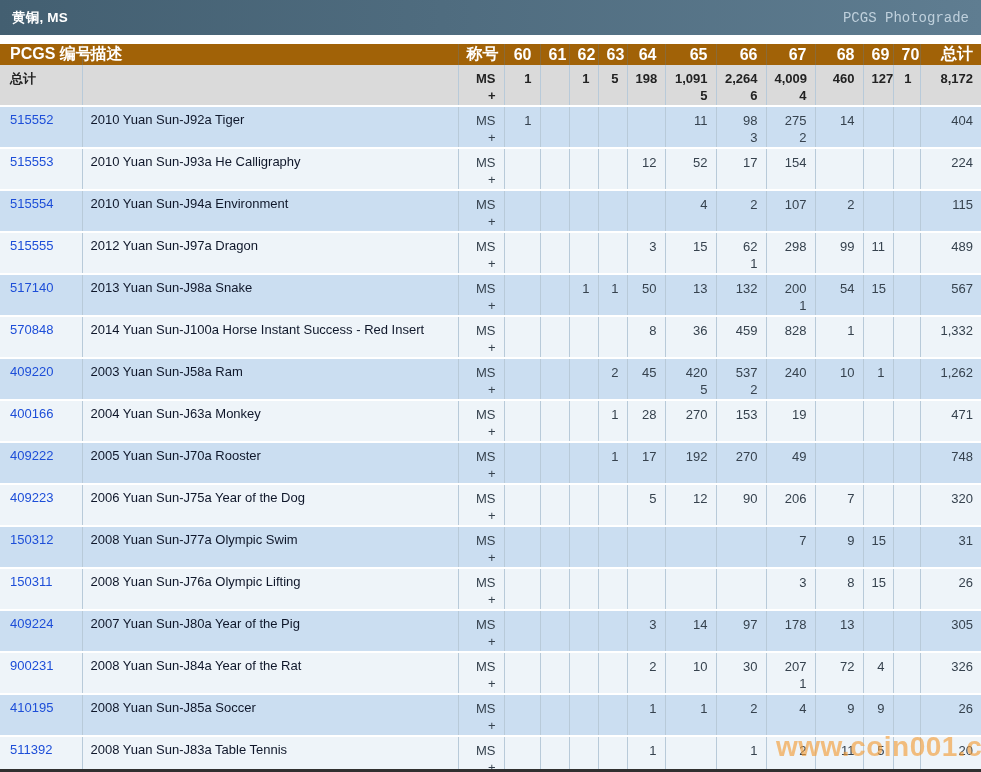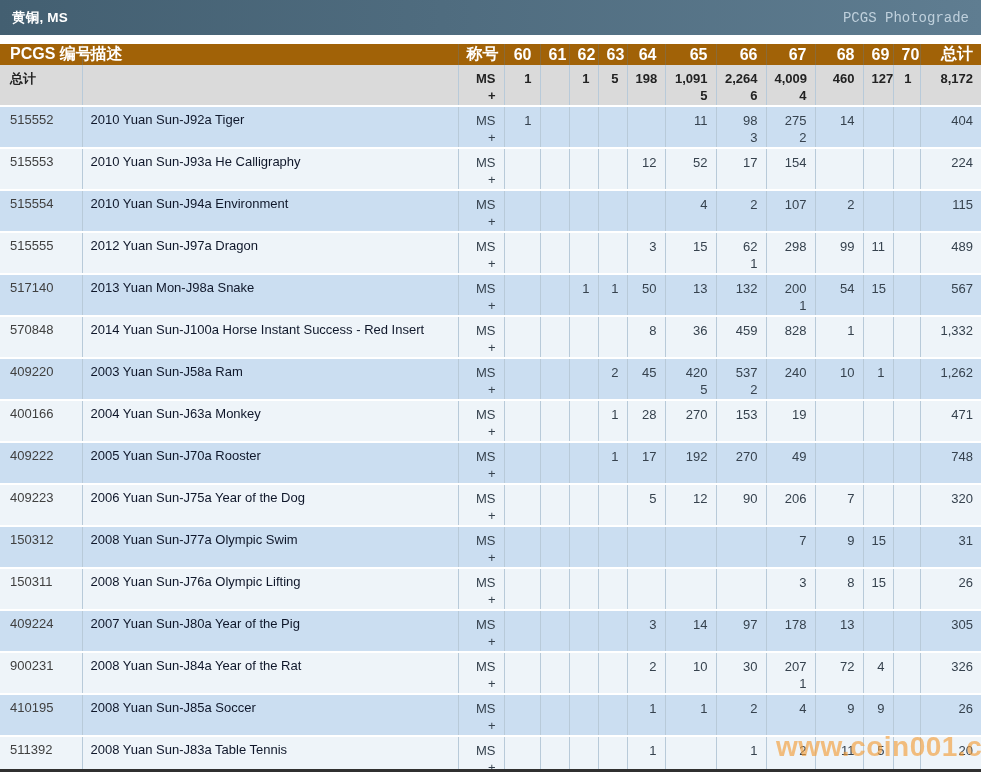--- a/index.html
+++ b/index.html
@@ -31,21 +31,21 @@
     vertical-align:top;height:35px;padding:5px 8px 0 8px;box-sizing:content-box;
     font-size:13px;color:#36424e;white-space:nowrap;overflow:hidden;
     border-bottom:2px solid #ffffff;
     border-left:1px solid rgba(125,158,185,.55);
   }
   td:first-child{border-left:none;padding-left:10px;}
   tr.totals td{background:#dadada;font-weight:bold;color:#222222;}
   tr.odd td{background:#cbdef1;}
   tr.even td{background:#eef4f9;}
   .al{text-align:left}.ar{text-align:right}.ac{text-align:right}
-  .pcgs{color:#404040;}
+  .pcgs{color:#1d4ed8;}
   tr.totals .pcgs{color:#222222;}
   .desc{color:#0f172a;}
   .l1,.l2{height:17px;line-height:17px;}
   
   .watermark{
     position:absolute;left:776px;top:731px;z-index:6;
     font-size:28px;font-weight:bold;letter-spacing:.5px;white-space:nowrap;
     color:rgba(243,158,58,0.65);
     pointer-events:none;
   }
@@ -376,21 +376,21 @@
           <div class="l1"></div>
           <div class="l2"></div>
         </td>
         <td class="ar">
           <div class="l1">489</div>
           <div class="l2"></div>
         </td>
       </tr>
       <tr class="odd">
         <td class="al pcgs">517140</td>
-        <td class="al desc">2013 Yuan Mon-J98a Snake</td>
+        <td class="al desc">2013 Yuan Sun-J98a Snake</td>
         <td class="ac">
           <div class="l1">MS</div>
           <div class="l2">+</div>
         </td>
         <td class="ar">
           <div class="l1"></div>
           <div class="l2"></div>
         </td>
         <td class="ar">
           <div class="l1"></div>

